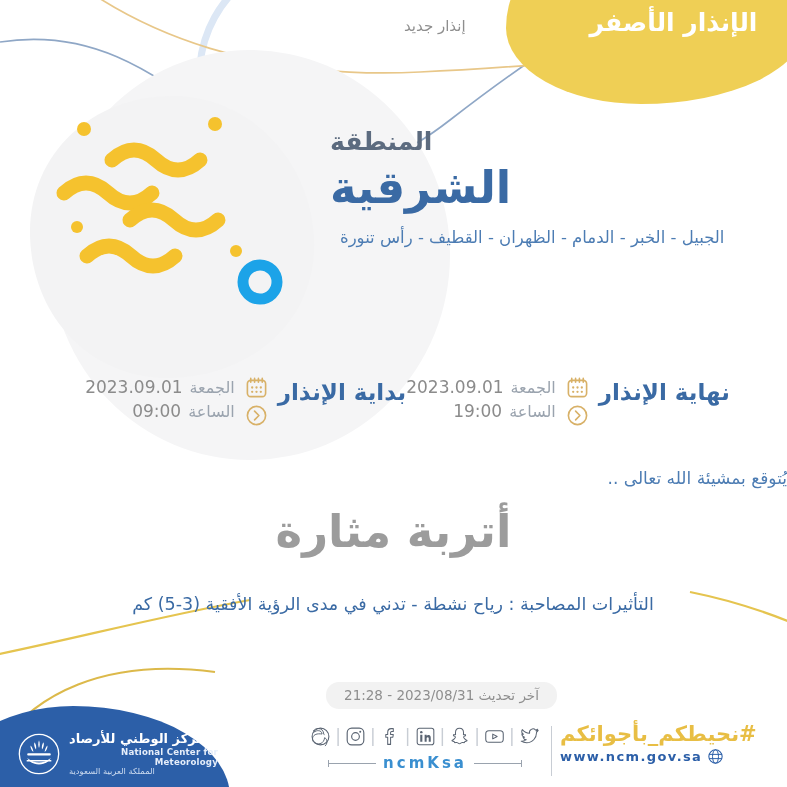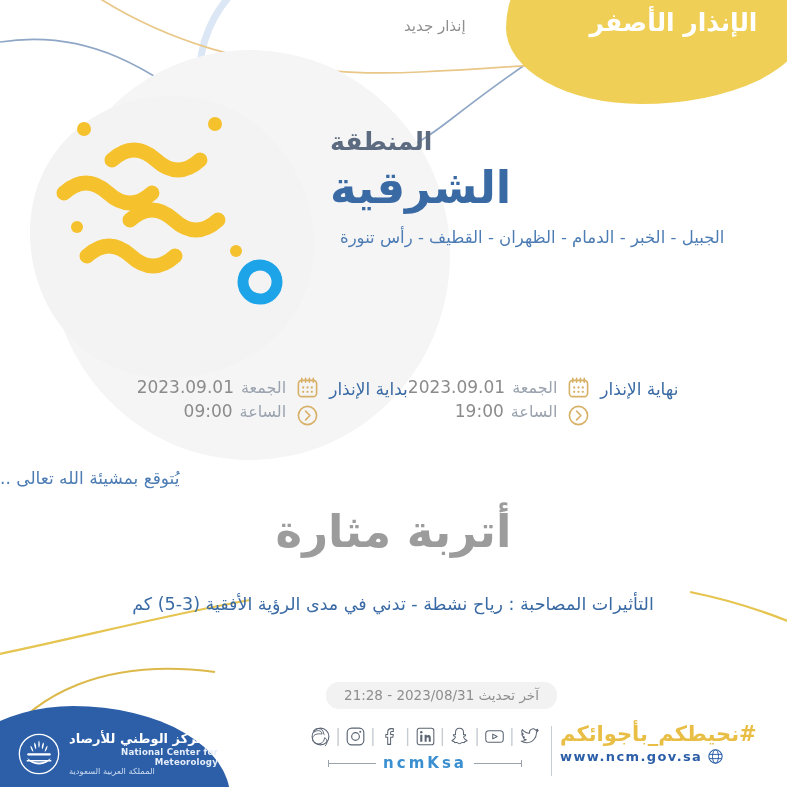--- a/index.html
+++ b/index.html
@@ -68,41 +68,41 @@
   .period-row{
     position:absolute;top:372px;left:0;width:787px;height:75px;
     display:flex;flex-direction:row;justify-content:center;align-items:flex-start;
   }
   .period-block{
     display:flex;flex-direction:row;align-items:flex-start;
     direction:rtl;
   }
   .period-block.start{margin-right:0;margin-left:28px;}
   .period-title{
-    color:#3a6aa4;font-size:17px;font-weight:normal;white-space:nowrap;
+    color:#3a6aa4;font-size:23px;font-weight:bold;white-space:nowrap;
     padding-top:7px;
   }
   .period-icons{
     display:flex;flex-direction:column;align-items:center;
     margin:0 10px;gap:5px;padding-top:4px;
   }
   .period-values{
     display:flex;flex-direction:column;align-items:flex-start;
     direction:rtl;gap:4px;padding-top:5px;
   }
   .period-line{
     display:flex;flex-direction:row;align-items:baseline;gap:7px;
     white-space:nowrap;
   }
   .pv-label{color:#9aa3ae;font-size:16px;}
   .pv-value{color:#8b8b8b;font-size:17px;direction:ltr;}
 
   
   .forecast-intro{
-    position:absolute;top:468px;left:0;width:787px;text-align:left;
+    position:absolute;top:468px;left:0;width:787px;text-align:right;
     color:#4c7cb3;font-size:17px;direction:rtl;
   }
   .forecast-main{
     position:absolute;top:505px;left:0;width:787px;text-align:center;
     color:#9c9c9c;font-size:45px;font-weight:bold;direction:rtl;
     letter-spacing:-0.5px;
   }
   .effects{
     position:absolute;top:588px;left:93px;width:600px;
     text-align:center;color:#3a6aa4;font-size:17.5px;line-height:1.85;

